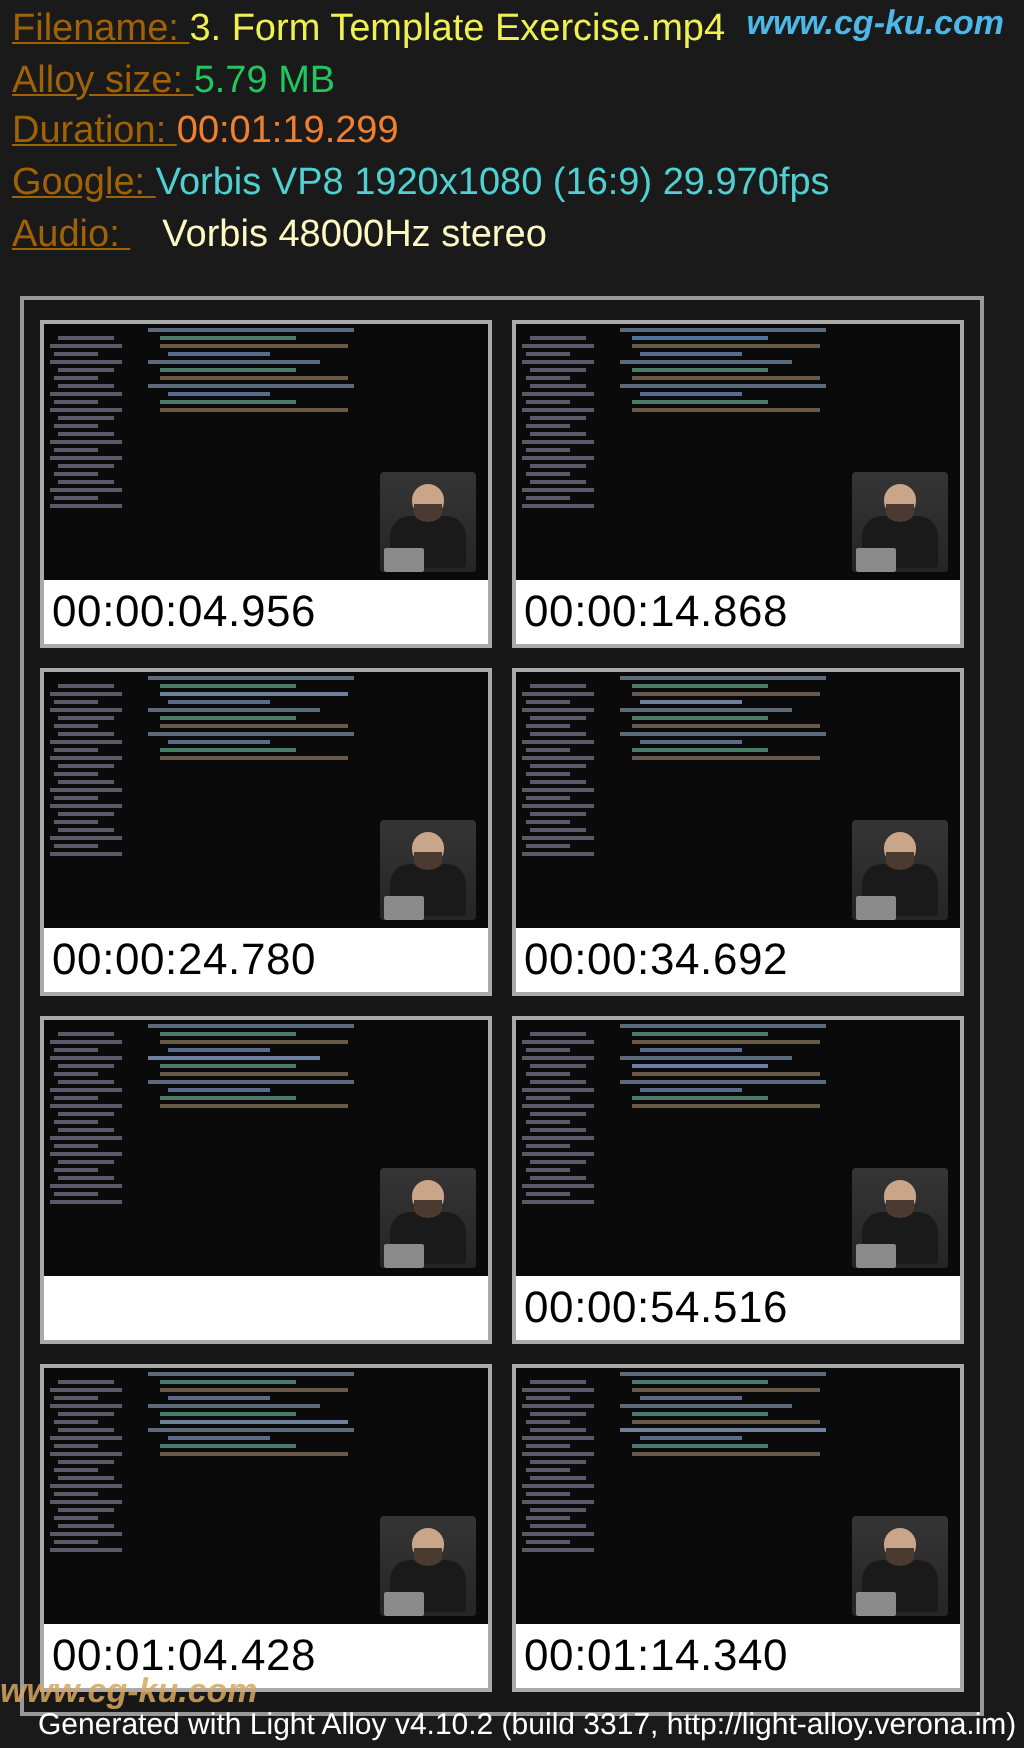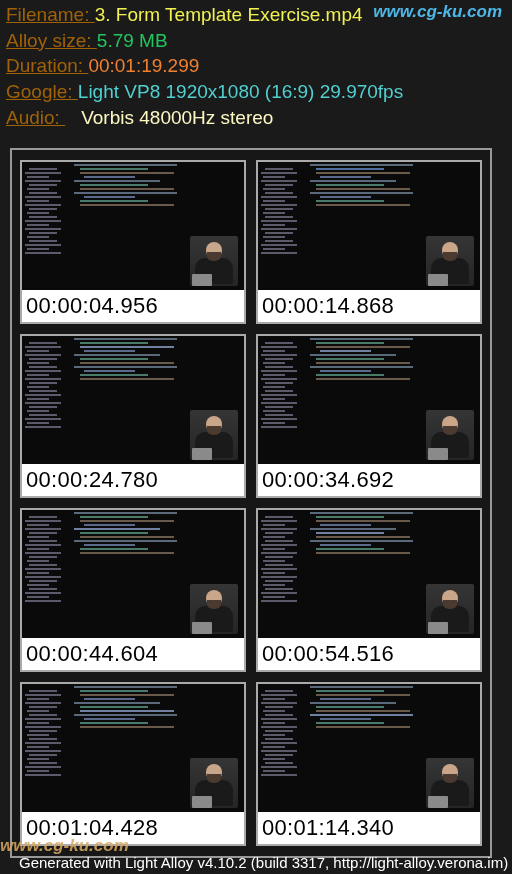--- a/index.html
+++ b/index.html
@@ -179,21 +179,21 @@
   <div class="info-row">
     <span class="info-label">Filename: </span><span class="val-filename">3. Form Template Exercise.mp4</span>
   </div>
   <div class="info-row">
     <span class="info-label">Alloy size: </span><span class="val-filesize">5.79 MB</span>
   </div>
   <div class="info-row">
     <span class="info-label">Duration: </span><span class="val-duration">00:01:19.299</span>
   </div>
   <div class="info-row">
-    <span class="info-label">Google: </span><span class="val-video">Light VP8 1920x1080 (16:9) 29.970fps</span>
+    <span class="info-label">Google: </span><span class="val-video">Vorbis VP8 1920x1080 (16:9) 29.970fps</span>
   </div>
   <div class="info-row">
     <span class="info-label">Audio: </span><span class="val-audio">Vorbis 48000Hz stereo</span>
   </div>
 </div>
 
 <div class="thumb-area">
   <div class="thumb-grid">
 
     <div class="thumb-cell">
@@ -431,21 +431,20 @@
             <div class="code-line cl2"></div>
             <div class="code-line cl3"></div>
           </div>
         <div class="presenter">
             <div class="presenter-body"></div>
             <div class="presenter-head"></div>
             <div class="presenter-beard"></div>
             <div class="presenter-laptop"></div>
           </div>
       </div>
-      <div class="thumb-time">00:00:44.604</div>
     </div>
 
     <div class="thumb-cell">
       <div class="thumb-image">
         <div class="editor-sidebar">
             <div></div>
             <div></div>
             <div></div>
             <div></div>
             <div></div>

